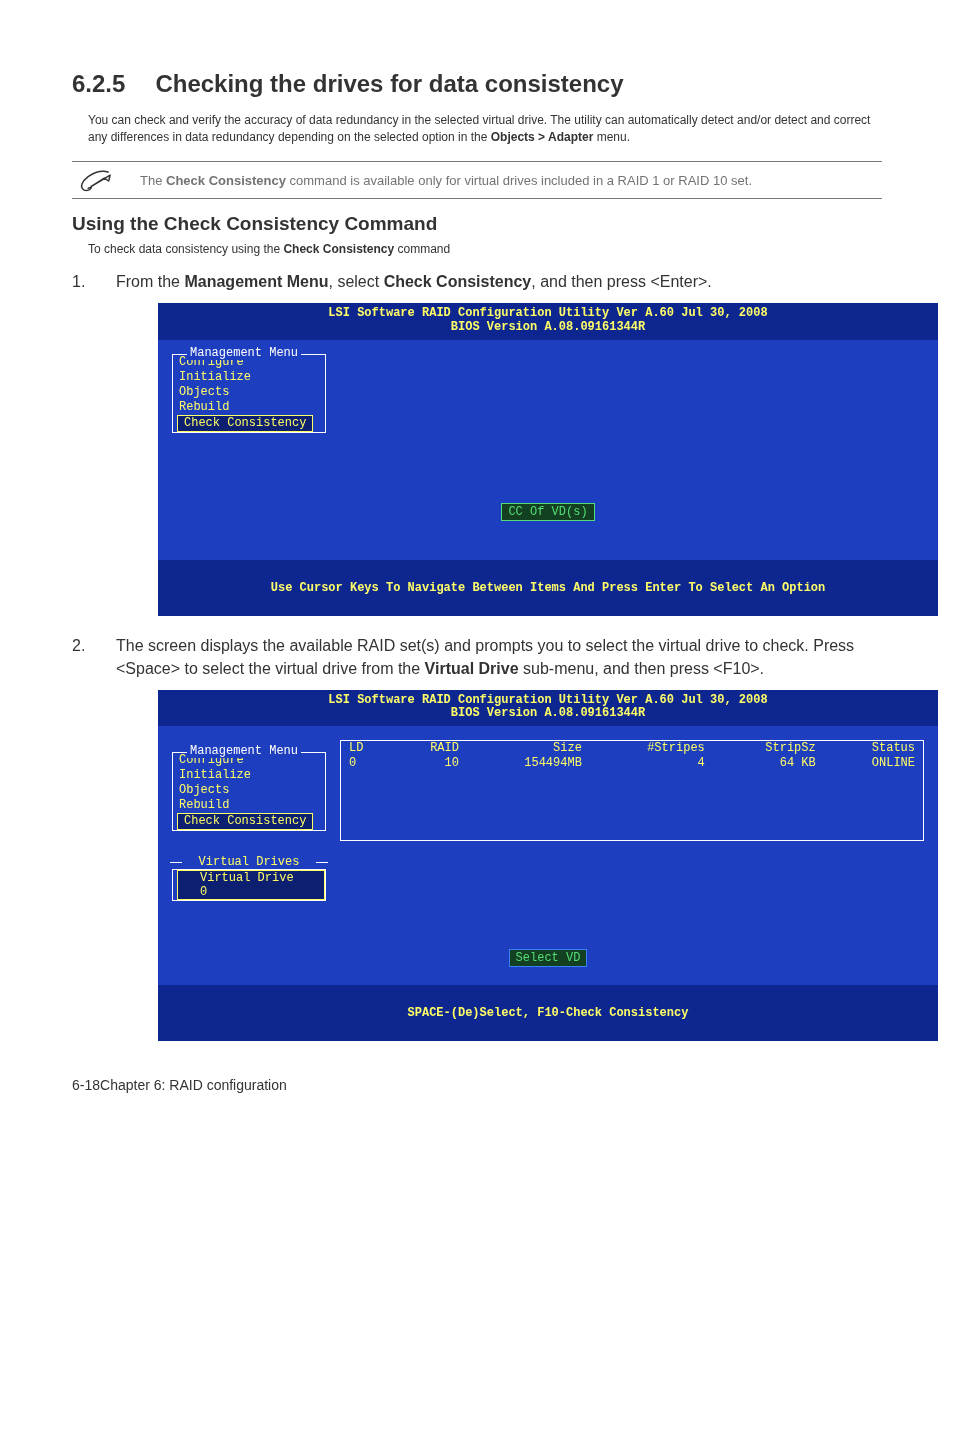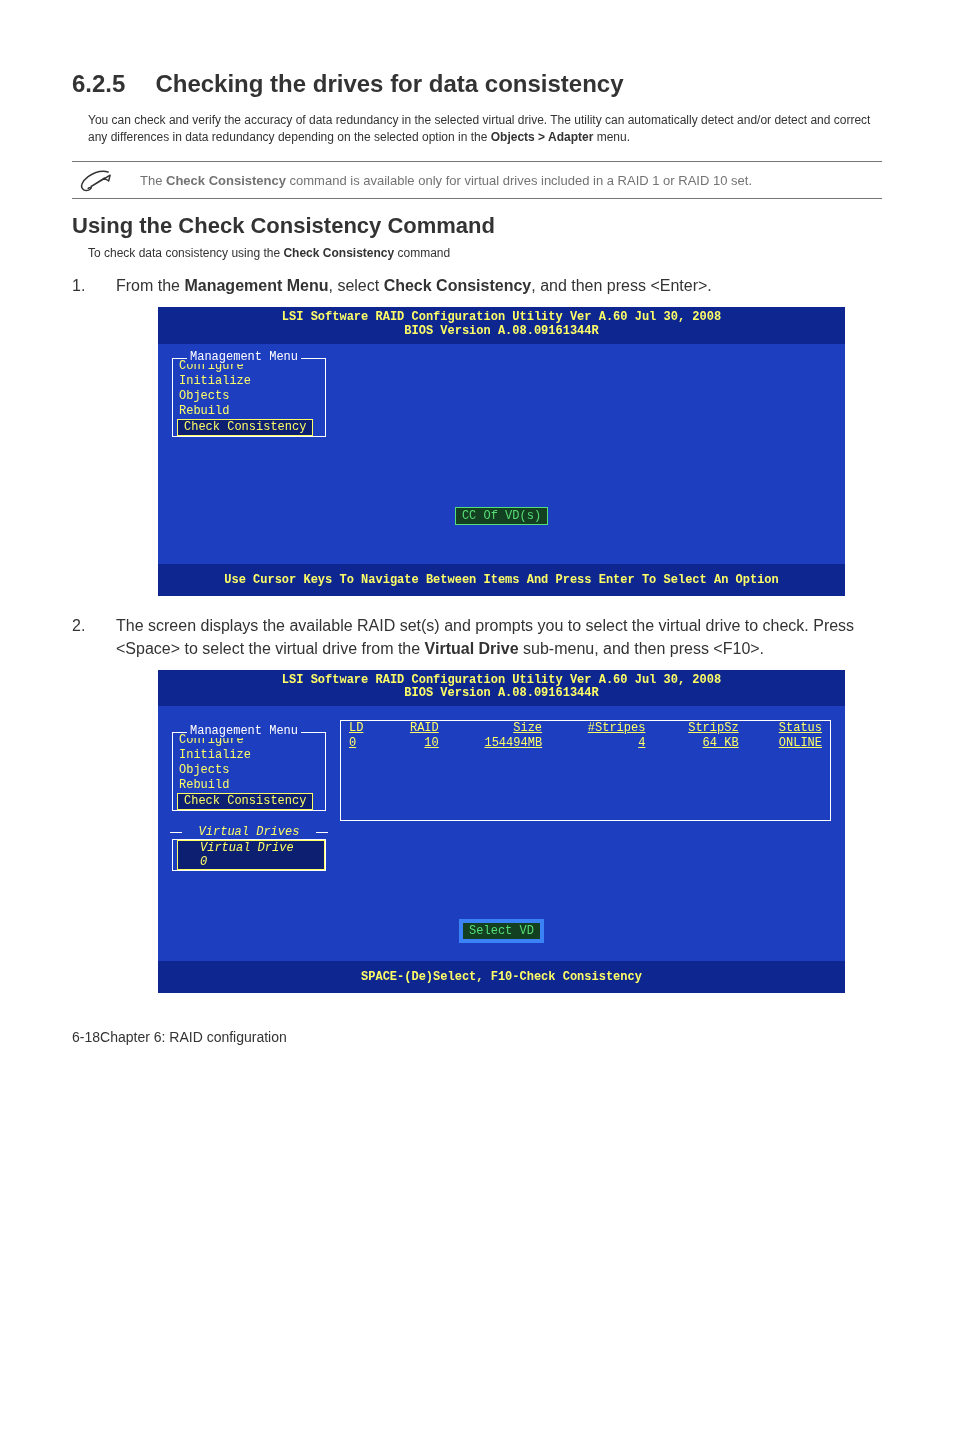--- a/index.html
+++ b/index.html
@@ -26,59 +26,59 @@
     color: #333;
     margin: 0 0 8px 16px;
   }
   .bold { font-weight: bold; }
   hr.note-hr { border: none; border-top: 1px solid #777; margin: 2px 0; }
   .note-block { margin: 14px 0 14px 0; }
   .note-row { display: flex; align-items: center; gap: 24px; padding: 2px 0 0 0; }
   .note-icon { width: 44px; flex: 0 0 44px; }
   .note-icon svg { display: block; }
   .note-text { font-size: 13px; line-height: 1.4; color: #737373; }
-  h3.sub-title { font-size: 22px; font-weight: bold; margin: 10px 0 6px 0; color: #333; }
+  h3.sub-title { font-size: 19px; font-weight: bold; margin: 10px 0 6px 0; color: #333; }
   .step-row { display: flex; gap: 24px; margin: 12px 0 10px 0; font-size: 16px; line-height: 1.45; }
   .step-num { flex: 0 0 20px; }
   .step-body { flex: 1; }
-  .bios-wrap { margin: 6px 0 18px 86px; width: 687px; }
+  .bios-wrap { margin: 6px 0 18px 86px; width: 780px; }
   .bios-body { background: #0e2790; color: #fff; font-family: "Courier New", monospace; font-size: 12px; }
   .bios-title-area { background: #0e2790; padding: 4px 0 6px 0; text-align: center; line-height: 1.1; }
   .bios-title-line { color: #ffff66; font-weight: bold; }
   .bios-work-area { background: #1e3ec0; padding: 14px 14px 18px 14px; min-height: 220px; position: relative; }
   .mm-box { border: 1px solid #fff; width: 154px; position: relative; padding: 0; }
   .mm-label { position: absolute; top: -9px; left: 14px; background: #1e3ec0; padding: 0 3px; color: #fff; font-size: 12px; white-space: nowrap; }
   .mm-item { padding: 0 6px; color: #ffff66; line-height: 1.25; }
   .mm-item.sel { background: #0d1f70; border: 1px solid #ffff66; display: inline-block; margin-left: 4px; }
   .cc-button-area { text-align: center; margin-top: 70px; }
   .cc-button { display: inline-block; border: 1px solid #55dd77; color: #55dd77; background: #134020; padding: 1px 6px; }
-  .bios-footer { background: #0e2790; color: #ffff66; text-align: center; padding: 9px 0; font-weight: bold; font-size: 12px; }
+  .bios-footer { background: #0e2790; color: #ffff66; text-align: center; padding: 21px 0; font-weight: bold; font-size: 12px; }
 
   
   .bios-work-area2 { background: #1e3ec0; padding: 14px 14px 18px 14px; position: relative; min-height: 230px; }
   .top-layout { display: flex; gap: 14px; align-items: flex-start; }
-  .vd-section { margin-top: 14px; font-style: italic; }
+  .vd-section { margin-top: 24px; }
   .vd-label-box { color: #ffff66; text-align: center; width: 154px; position: relative; }
   .vd-label-box::before, .vd-label-box::after { content: ""; position: absolute; top: 50%; width: 12px; border-top: 1px solid #fff; }
   .vd-label-box::before { left: -2px; }
   .vd-label-box::after { right: -2px; }
   .vd-box { border: 1px solid #fff; width: 154px; padding: 0; }
   .vd-item { padding: 0 22px; }
   .vd-item.sel { background: #0d1f70; border: 1px solid #ffff66; color: #ffff66; display: inline-block; margin-left: 4px; }
   .vd-table-wrap { flex: 1; border: none; margin-top: 0; }
   .vd-table-title { color: #ffff66; text-align: center; position: relative; }
   .vd-table-title::before, .vd-table-title::after { content: ""; position: absolute; top: 50%; width: 90px; border-top: 1px solid #fff; }
   .vd-table-title::before { left: 0; }
   .vd-table-title::after { right: 0; }
   .vd-table { width: 100%; border-collapse: collapse; border: 1px solid #fff; }
-  .vd-table th, .vd-table td { text-align: right; padding: 0 8px; font-weight: normal; line-height: 1.2; text-decoration: underline; }
+  .vd-table th, .vd-table td { text-align: right; padding: 0 8px; font-weight: normal; line-height: 1.2; }
   .vd-table th { color: #ffff66; }
   .vd-table td { color: #ffff66; }
   .select-vd-row { text-align: center; margin-top: 48px; }
-  .select-vd { display: inline-block; border: 4px solid #3b82f6; color: #55dd77; background: #134020; padding: 1px 6px; }
+  .select-vd { display: inline-block; border: 1px solid #3b82f6; color: #55dd77; background: #134020; padding: 1px 6px; }
 
   .page-footer { display: flex; justify-content: flex-start; font-size: 14px; color: #333; margin-top: 36px; border-top: none; }
 </style>
 </head>
 <body>
 
 <div class="page">
 
   <h2 class="section-title">
     <span class="num">6.2.5</span><span>Checking the drives for data consistency</span>

